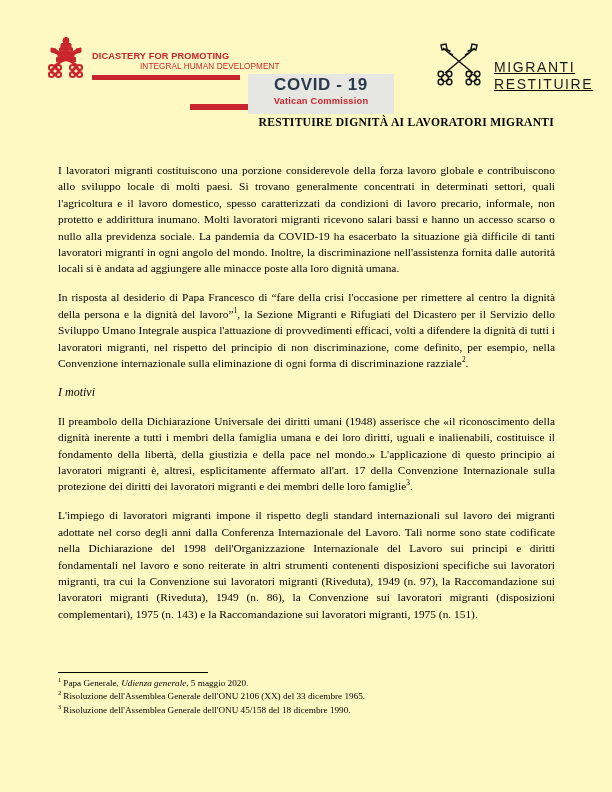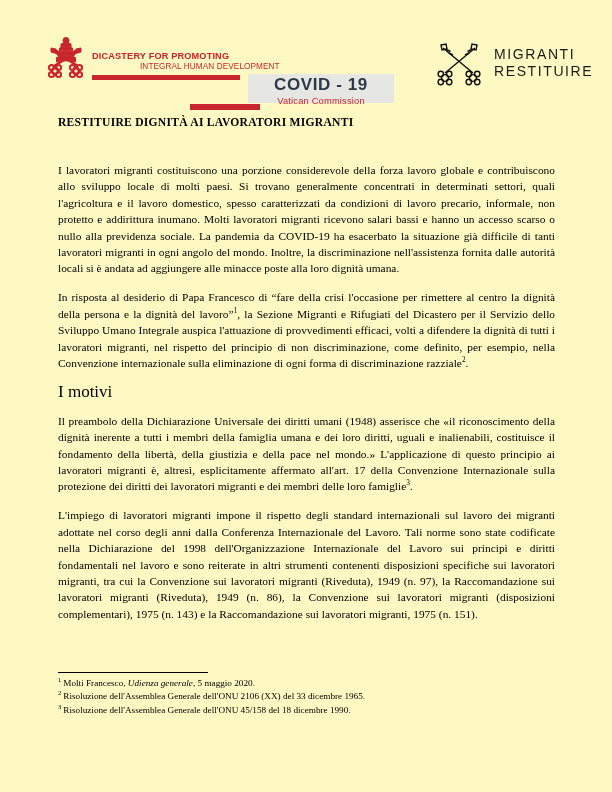--- a/index.html
+++ b/index.html
@@ -76,21 +76,21 @@
     height: 5px;
     background: #c9252c;
   }
 
   
   .covid-box {
     position: absolute;
     left: 248px;
     top: 42px;
     width: 146px;
-    height: 29px;
+    height: 40px;
     background: #e6e6e3;
   }
   .covid-title {
     position: absolute;
     left: 0;
     top: 0;
     width: 146px;
     text-align: center;
     font-family: "Liberation Sans", sans-serif;
     font-weight: bold;
@@ -99,21 +99,21 @@
     letter-spacing: 0.6px;
     line-height: 22px;
   }
   .covid-sub {
     position: absolute;
     left: 0;
     top: 21px;
     width: 146px;
     text-align: center;
     font-family: "Liberation Sans", sans-serif;
-    font-weight: normal;
+    font-weight: bold;
     font-size: 9.3px;
     color: #c9252c;
     letter-spacing: 0.2px;
     line-height: 12px;
   }
   .covid-redbar {
     position: absolute;
     left: 190px;
     top: 72px;
     width: 70px;
@@ -132,39 +132,40 @@
   .mr-keys {
     position: absolute;
     left: 0;
     top: 6px;
     width: 60px;
     height: 48px;
   }
   .mr-text {
     position: absolute;
     left: 64px;
-    top: 12px;
+    top: 25px;
+    text-decoration: underline;
   }
   .mr-line {
     font-family: "Liberation Sans", sans-serif;
     font-weight: normal;
     font-size: 14px;
     letter-spacing: 1.6px;
     color: #1a1a1a;
     line-height: 17px;
     white-space: nowrap;
   }
 
   
   .doc-title {
     position: absolute;
     left: 58px;
     top: 116px;
     width: 496px;
-    text-align: left;
+    text-align: right;
     font-family: "Liberation Serif", serif;
     font-weight: bold;
     font-size: 11.6px;
     letter-spacing: 0.25px;
   }
 
   
   .body-area {
     position: absolute;
     left: 58px;
@@ -175,22 +176,23 @@
     margin: 0 0 12.5px 0;
     font-size: 11.4px;
     line-height: 16.4px;
     text-align: justify;
     text-justify: inter-word;
     hyphens: none;
   }
   p.para:last-child { margin-bottom: 0; }
   .section-head {
     margin: 0 0 12.5px 0;
-    font-size: 17px;
+    font-size: 12px;
     line-height: 16.4px;
+    font-style: italic;
   }
   sup {
     font-size: 7.4px;
     vertical-align: super;
     line-height: 0;
   }
 
   
   .footnotes {
     position: absolute;
@@ -315,20 +317,20 @@
     <p class="section-head">I motivi</p>
 
     <p class="para"><span>Il preambolo della Dichiarazione Universale dei diritti umani (1948) asserisce che «il riconoscimento della dignità inerente a tutti i membri della famiglia umana e dei loro diritti, uguali e inalienabili, costituisce il fondamento della libertà, della giustizia e della pace nel mondo.» L'applicazione di questo principio ai lavoratori migranti è, altresì, esplicitamente affermato all'art. 17 della Convenzione Internazionale sulla protezione dei diritti dei lavoratori migranti e dei membri delle loro famiglie</span><sup>3</sup><span>.</span></p>
 
     <p class="para">L'impiego di lavoratori migranti impone il rispetto degli standard internazionali sul lavoro dei migranti adottate nel corso degli anni dalla Conferenza Internazionale del Lavoro. Tali norme sono state codificate nella Dichiarazione del 1998 dell'Organizzazione Internazionale del Lavoro sui principi e diritti fondamentali nel lavoro e sono reiterate in altri strumenti contenenti disposizioni specifiche sui lavoratori migranti, tra cui la Convenzione sui lavoratori migranti (Riveduta), 1949 (n. 97), la Raccomandazione sui lavoratori migranti (Riveduta), 1949 (n. 86), la Convenzione sui lavoratori migranti (disposizioni complementari), 1975 (n. 143) e la Raccomandazione sui lavoratori migranti, 1975 (n. 151).</p>
   </div>
 
   <div class="footnotes">
     <div class="fn-rule"></div>
 
-    <div class="fn-item"><sup>1</sup><span>Molti Francesco, </span><span class="fn-italic">Udienza generale</span><span>, 5 maggio 2020.</span></div>
+    <div class="fn-item"><sup>1</sup><span>Papa Generale, </span><span class="fn-italic">Udienza generale</span><span>, 5 maggio 2020.</span></div>
 
     <div class="fn-item"><sup>2</sup><span>Risoluzione dell'Assemblea Generale dell'ONU 2106 (XX) del 33 dicembre 1965.</span></div>
 
     <div class="fn-item"><sup>3</sup><span>Risoluzione dell'Assemblea Generale dell'ONU 45/158 del 18 dicembre 1990.</span></div>
   </div>
 
 </div>
 
 </body></html>

